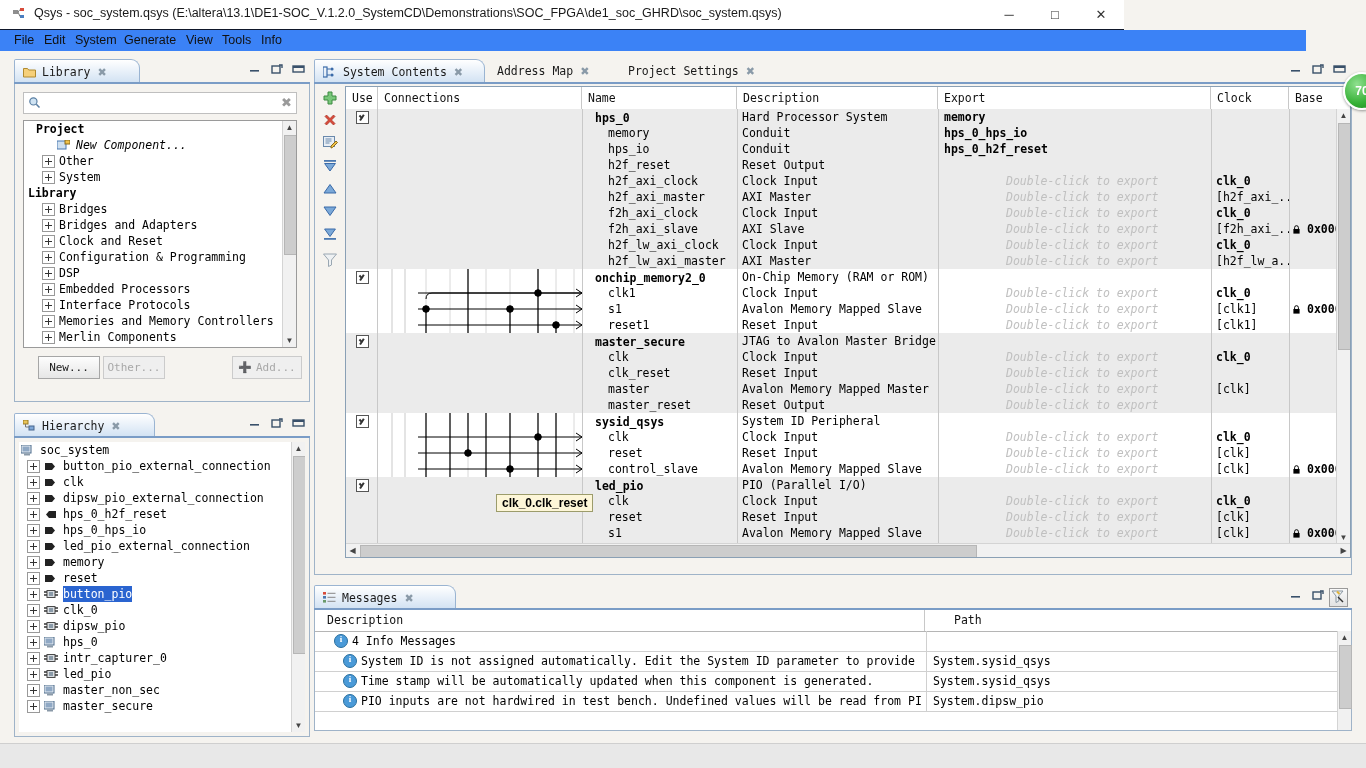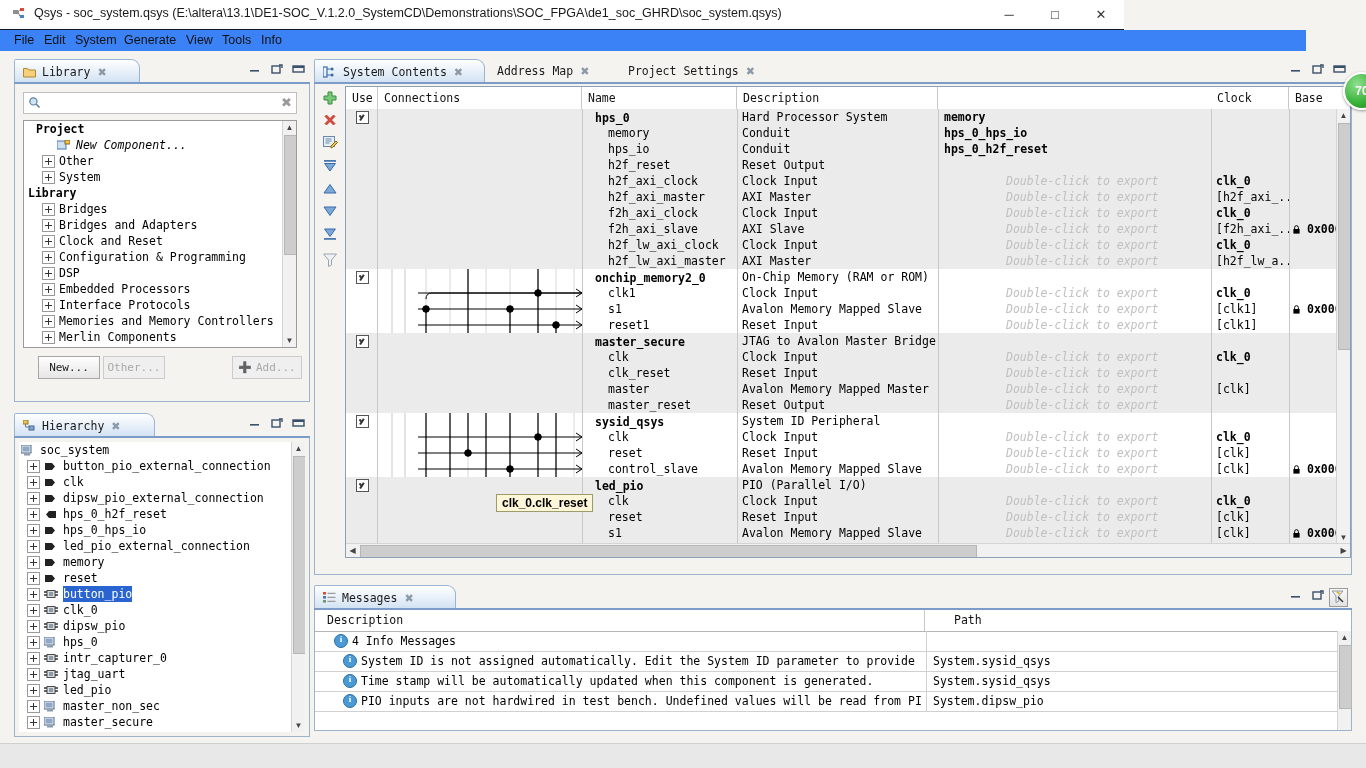--- a/index.html
+++ b/index.html
@@ -432,31 +432,20 @@
             </div>
             <div class="trow" style="padding-left: 8px;">
               <span class="exp plus"></span>
               <span style="display: inline-block; width: 15px; flex: 0 0 auto; margin-right: 4px; line-height: 0;">
                 <svg width="14" height="11">
                   <rect x="3" y="1.5" width="8" height="7" fill="#d9dde1" stroke="#4a4a4a"></rect>
                   <rect x="5" y="3" width="4" height="4" fill="#8a9aa8"></rect>
                   <path d="M0 3h3M0 6h3M11 3h3M11 6h3" stroke="#333" stroke-width="1.4"></path>
                 </svg>
               </span>
-              <span>jtag_uart</span>
-            </div>
-            <div class="trow" style="padding-left: 8px;">
-              <span class="exp plus"></span>
-              <span style="display: inline-block; width: 15px; flex: 0 0 auto; margin-right: 4px; line-height: 0;">
-                <svg width="14" height="11">
-                  <rect x="3" y="1.5" width="8" height="7" fill="#d9dde1" stroke="#4a4a4a"></rect>
-                  <rect x="5" y="3" width="4" height="4" fill="#8a9aa8"></rect>
-                  <path d="M0 3h3M0 6h3M11 3h3M11 6h3" stroke="#333" stroke-width="1.4"></path>
-                </svg>
-              </span>
               <span>led_pio</span>
             </div>
             <div class="trow" style="padding-left: 8px;">
               <span class="exp plus"></span>
               <span style="display: inline-block; width: 15px; flex: 0 0 auto; margin-right: 4px; line-height: 0;">
                 <svg width="13" height="11">
                   <rect x="0" y="0" width="10" height="8" fill="#e6ecf3" stroke="#4a6a8a"></rect>
                   <rect x="1.5" y="1.5" width="7" height="5" fill="#8fa8c4"></rect>
                   <rect x="3" y="8.5" width="6" height="2" fill="#8a99a8"></rect>
                 </svg>
@@ -575,20 +564,21 @@
             </svg>
           </span>
       </div>
 
       <div class="tableWrap" style="left:30px;top:2px;width:1004px;height:470px;">
         <div class="thead">
           <div class="th" style="left:0;width:32px;">Use</div>
           <div class="th" style="left:32px;width:204px;">Connections</div>
           <div class="th" style="left:236px;width:155px;">Name</div>
           <div class="th" style="left:391px;width:201px;">Description</div>
+          <div class="th" style="left:592px;width:273px;">Export</div>
           <div class="th" style="left:865px;width:78px;">Clock</div>
           <div class="th" style="left:943px;width:61px;border-right:none;">Base</div>
         </div>
 
         <div class="rowsArea" id="sc-rows">
 
           <svg id="conn-svg" style="position:absolute;left:32px;top:0;pointer-events:none;" width="204" height="450">
               <line x1="48" y1="0" x2="48" y2="450" stroke="#d8d8d8" stroke-width="1"></line>
               <line x1="72" y1="0" x2="72" y2="450" stroke="#d8d8d8" stroke-width="1"></line>
               <line x1="90" y1="0" x2="90" y2="450" stroke="#d8d8d8" stroke-width="1"></line>

